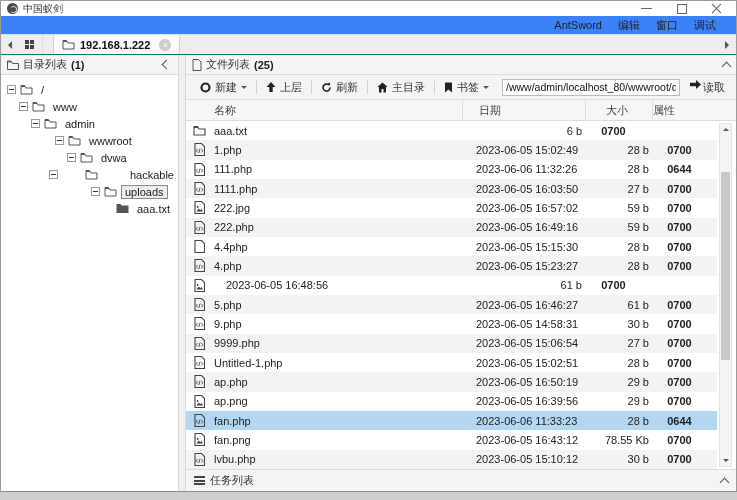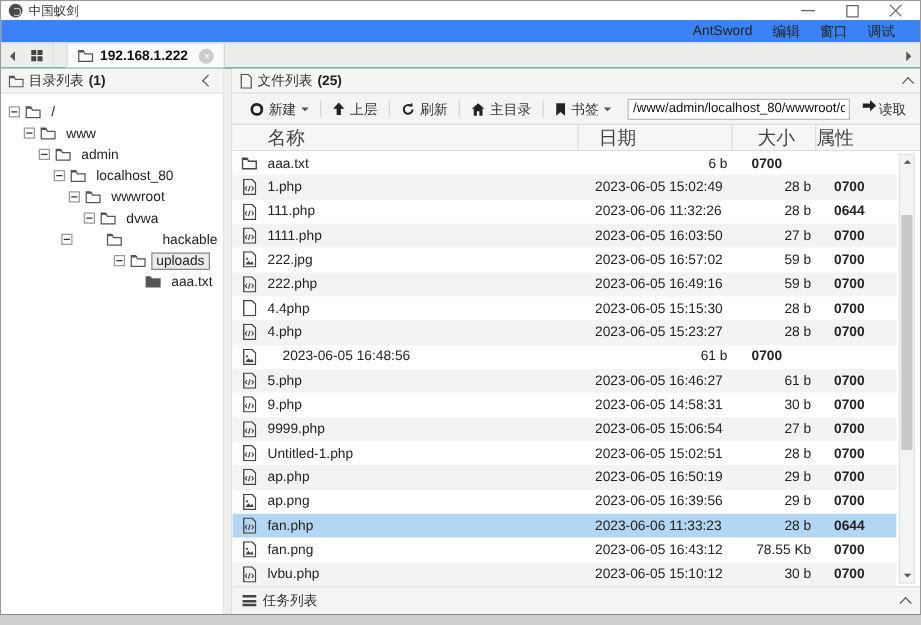--- a/index.html
+++ b/index.html
@@ -64,21 +64,21 @@
   
   .toolbar { height:25px; background:#f4f4f3; border-bottom:1px solid #dcdcdc; display:flex; align-items:center; padding:0 5px; flex:0 0 auto; }
   .tb-btn { display:flex; align-items:center; gap:4px; font-size:11px; color:#333; padding:0 9px; height:100%; cursor:default; }
   .tb-sep { width:1px; height:14px; background:#d5d5d5; }
   .caret { width:0; height:0; border:3.5px solid transparent; border-top-color:#555; margin-top:3px; }
   .path-input { flex:1; height:17px; border:1px solid #bbb; background:#fff; font-family:"Liberation Sans",sans-serif; font-size:10.5px; color:#111; padding:0 3px; margin:0 4px; min-width:60px; }
   .read-btn { display:flex; align-items:flex-start; gap:2px; font-size:11px; color:#333; padding:0 6px; }
 
   
   .thead { height:21px; background:#f6f6f5; border-bottom:1px solid #dcdcdc; display:grid; grid-template-columns:26px 1fr 123px 67px 65px 19px; align-items:center; flex:0 0 auto; }
-  .th { font-size:15px; color:#444; height:100%; display:flex; align-items:center; }
+  .th { font-size:11px; color:#444; height:100%; display:flex; align-items:center; }
   .th.c-name { grid-column:1 / span 2; padding-left:28px; }
   .th.c-date,.th.c-size,.th.c-perm { border-left:1px solid #ddd; }
   .th.c-date { padding-left:16px; } .th.c-size { padding-left:20px; } .th.c-perm { }
 
   .tbody { flex:1; position:relative; padding-right:19px; overflow:hidden; background:#fff; }
   .frow { height:19.33px; display:grid; grid-template-columns:26px 1fr 123px 67px 65px; align-items:center; font-size:11px; color:#222; }
   .frow:nth-child(even) { background:#f3f3f3; }
   .frow.selected { background:#b3d6f2; }
   .fcell-icon { display:flex; justify-content:center; }
   .fcell-icon svg { display:none; }
@@ -200,30 +200,20 @@
             <span class="expander"></span>
             <span class="node-icon ic-folder">
               <svg class="svg-folder" width="13" height="11" viewBox="0 0 13 11">
                 <path d="M1 2.5 h4 l1 1.5 h6 v6 h-11 z M1 2.5 v-1 h3.5 l0.8 1" fill="none" stroke="#555" stroke-width="1"></path>
               </svg>
 
             </span>
             <span class="node-label">admin</span>
           </div>
 
-          <div class="tree-node has-exp" style="padding-left: 42px;">
-            <span class="expander"></span>
-            <span class="node-icon ic-folder">
-              <svg class="svg-folder" width="13" height="11" viewBox="0 0 13 11">
-                <path d="M1 2.5 h4 l1 1.5 h6 v6 h-11 z M1 2.5 v-1 h3.5 l0.8 1" fill="none" stroke="#555" stroke-width="1"></path>
-              </svg>
-
-            </span>
-            <span class="node-label">localhost_80</span>
-          </div>
 
           <div class="tree-node has-exp" style="padding-left: 54px;">
             <span class="expander"></span>
             <span class="node-icon ic-folder">
               <svg class="svg-folder" width="13" height="11" viewBox="0 0 13 11">
                 <path d="M1 2.5 h4 l1 1.5 h6 v6 h-11 z M1 2.5 v-1 h3.5 l0.8 1" fill="none" stroke="#555" stroke-width="1"></path>
               </svg>
 
             </span>
             <span class="node-label">wwwroot</span>

